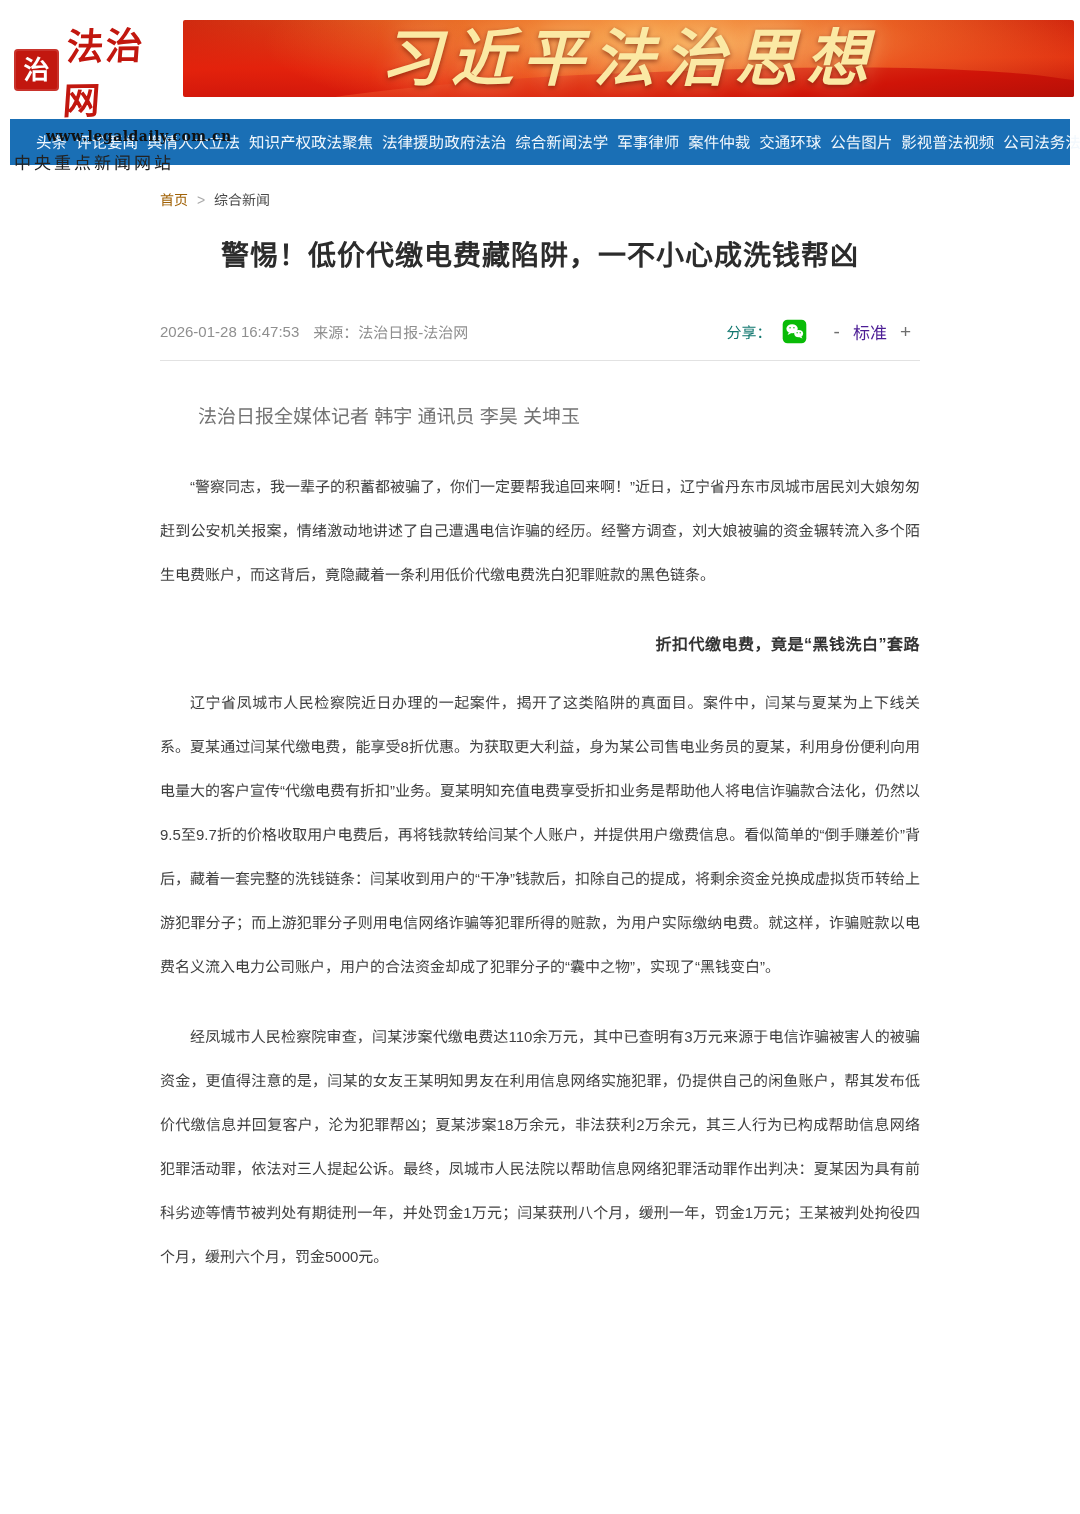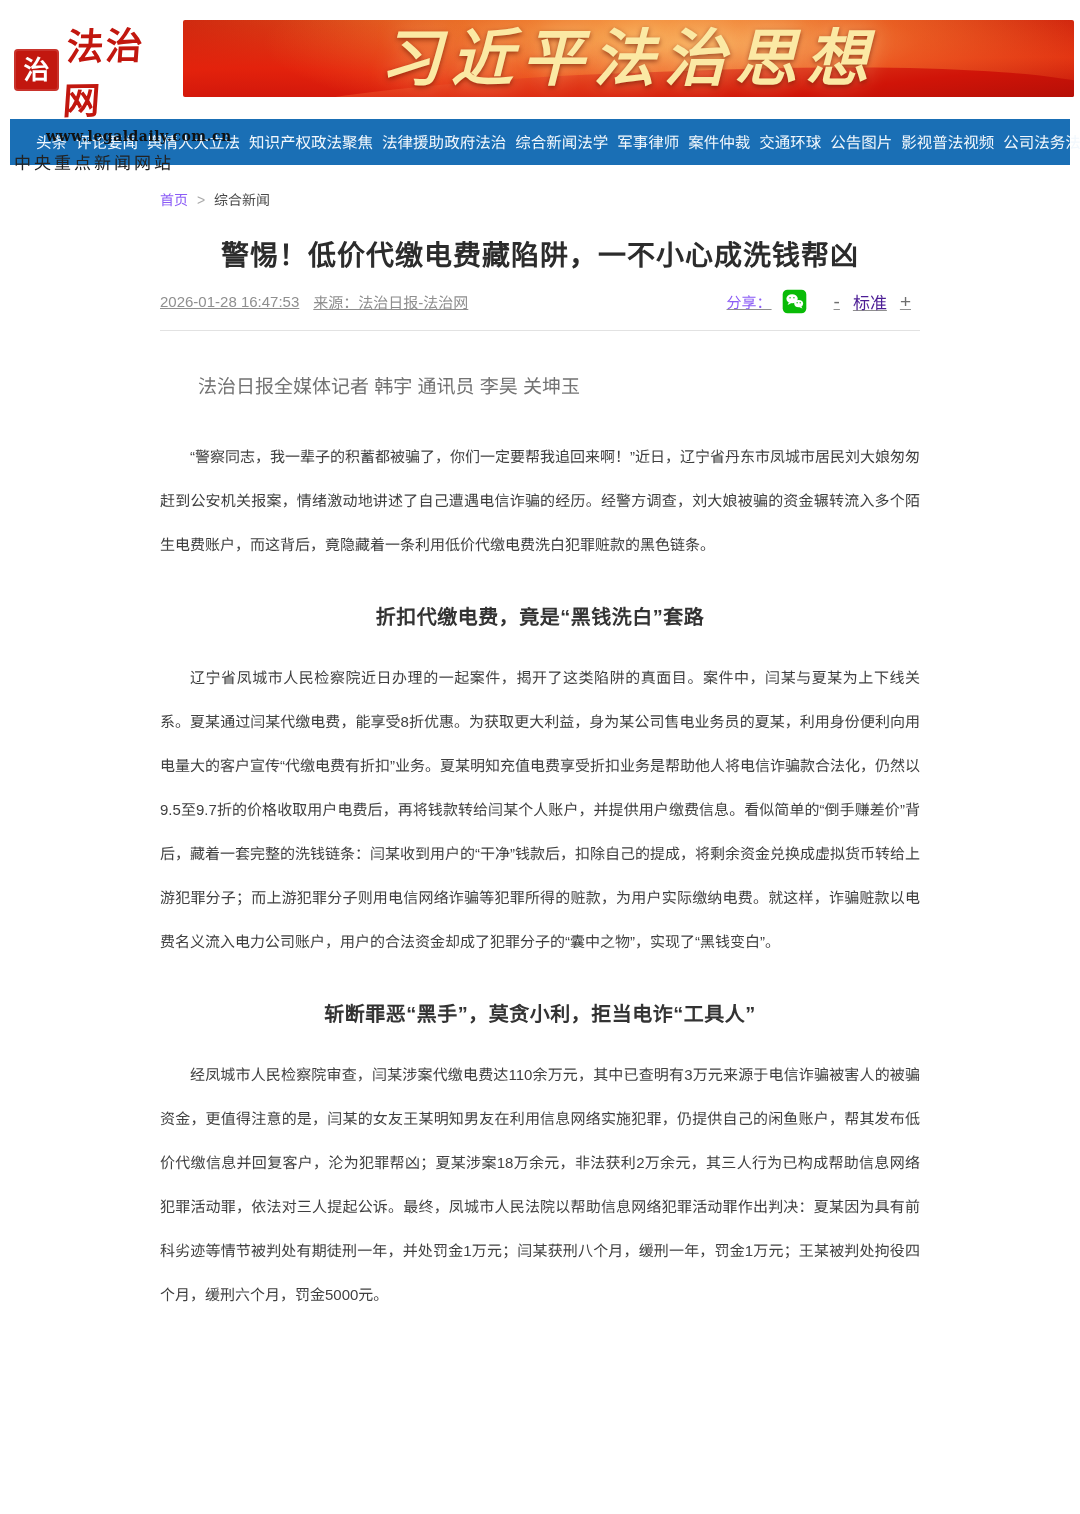--- a/index.html
+++ b/index.html
@@ -61,54 +61,54 @@
     padding:11px 26px 13px 26px;
   }
   .nav-col { display:flex; flex-direction:row; align-items:center; gap:9px; }
   .nav-link {
     color:#f2f8fd; font-size:15.5px; text-decoration:none; white-space:nowrap; cursor:pointer;
   }
 
   
   .content { width:760px; margin-left:160px; }
   .breadcrumb { margin-top:24px; font-size:14px; color:#aaa; }
-  .breadcrumb .bc-home { color:#8b5cf6; text-decoration:none; cursor:pointer; }
+  .breadcrumb .bc-home { color:#a16207; text-decoration:none; cursor:pointer; }
   .breadcrumb .bc-sep { margin:0 5px; color:#aaa; }
   .breadcrumb .bc-current { color:#4a4a4a; }
 
   .article-title {
     margin-top:24px; text-align:center; font-size:28px; font-weight:bold;
     color:#2c2c2c; letter-spacing:1px;
   }
 
   .meta-row {
-    margin-top:16px; padding-bottom:16px; border-bottom:1px solid #e2e2e2;
+    margin-top:46px; padding-bottom:16px; border-bottom:1px solid #e2e2e2;
     display:flex; justify-content:space-between; align-items:center;
-    font-size:15px; color:#8f8f8f;text-decoration:underline;
+    font-size:15px; color:#8f8f8f;
   }
   .meta-left { display:flex; gap:14px; align-items:center; }
   .meta-right { display:flex; align-items:center; gap:10px; padding-right:6px; }
-  .share-label { color:#8b5cf6; }
+  .share-label { color:#0f766e; }
   .wechat-btn { width:25px; height:25px; display:inline-block; cursor:pointer; }
   .fs-btn { color:#6e6e6e; font-size:19px; cursor:pointer; padding:0 3px; line-height:1; }
   .fs-minus { margin-left:14px; }
   .fs-label { color:#4c1d95; font-size:17px; }
 
   
   .article-body { padding-bottom:16px; }
   .article-body p.byline {
     margin-top:34px; font-size:19px; color:#737373; text-indent:2em; line-height:44px;
   }
   .article-body p.p {
     margin:26px 0; font-size:15px; color:#3f3f3f; line-height:44px;
     text-indent:2em; text-align:justify;
   }
   .article-body h2.h2 {
-    margin:34px 0 8px 0; font-size:20px; font-weight:bold; color:#333;
-    text-align:center; letter-spacing:.5px;
+    margin:34px 0 8px 0; font-size:16px; font-weight:bold; color:#333;
+    text-align:right; letter-spacing:.5px;
   }
 </style>
 </head>
 <body>
 
 <div class="page">
 
   <div class="header">
     <div class="logo-block">
       <div class="logo-top">
@@ -220,18 +220,17 @@
         <span class="fs-label">标准</span>
         <span class="fs-btn">+</span>
       </div>
     </div>
 
     <div class="article-body">
         <p class="byline">法治日报全媒体记者 韩宇 通讯员 李昊 关坤玉</p>
         <p class="p">“警察同志，我一辈子的积蓄都被骗了，你们一定要帮我追回来啊！”近日，辽宁省丹东市凤城市居民刘大娘匆匆赶到公安机关报案，情绪激动地讲述了自己遭遇电信诈骗的经历。经警方调查，刘大娘被骗的资金辗转流入多个陌生电费账户，而这背后，竟隐藏着一条利用低价代缴电费洗白犯罪赃款的黑色链条。</p>
         <h2 class="h2">折扣代缴电费，竟是“黑钱洗白”套路</h2>
         <p class="p">辽宁省凤城市人民检察院近日办理的一起案件，揭开了这类陷阱的真面目。案件中，闫某与夏某为上下线关系。夏某通过闫某代缴电费，能享受8折优惠。为获取更大利益，身为某公司售电业务员的夏某，利用身份便利向用电量大的客户宣传“代缴电费有折扣”业务。夏某明知充值电费享受折扣业务是帮助他人将电信诈骗款合法化，仍然以9.5至9.7折的价格收取用户电费后，再将钱款转给闫某个人账户，并提供用户缴费信息。看似简单的“倒手赚差价”背后，藏着一套完整的洗钱链条：闫某收到用户的“干净”钱款后，扣除自己的提成，将剩余资金兑换成虚拟货币转给上游犯罪分子；而上游犯罪分子则用电信网络诈骗等犯罪所得的赃款，为用户实际缴纳电费。就这样，诈骗赃款以电费名义流入电力公司账户，用户的合法资金却成了犯罪分子的“囊中之物”，实现了“黑钱变白”。</p>
-        <h2 class="h2">斩断罪恶“黑手”，莫贪小利，拒当电诈“工具人”</h2>
         <p class="p">经凤城市人民检察院审查，闫某涉案代缴电费达110余万元，其中已查明有3万元来源于电信诈骗被害人的被骗资金，更值得注意的是，闫某的女友王某明知男友在利用信息网络实施犯罪，仍提供自己的闲鱼账户，帮其发布低价代缴信息并回复客户，沦为犯罪帮凶；夏某涉案18万余元，非法获利2万余元，其三人行为已构成帮助信息网络犯罪活动罪，依法对三人提起公诉。最终，凤城市人民法院以帮助信息网络犯罪活动罪作出判决：夏某因为具有前科劣迹等情节被判处有期徒刑一年，并处罚金1万元；闫某获刑八个月，缓刑一年，罚金1万元；王某被判处拘役四个月，缓刑六个月，罚金5000元。</p>
       </div>
 
   </div>
 </div>
 
 </body></html>

